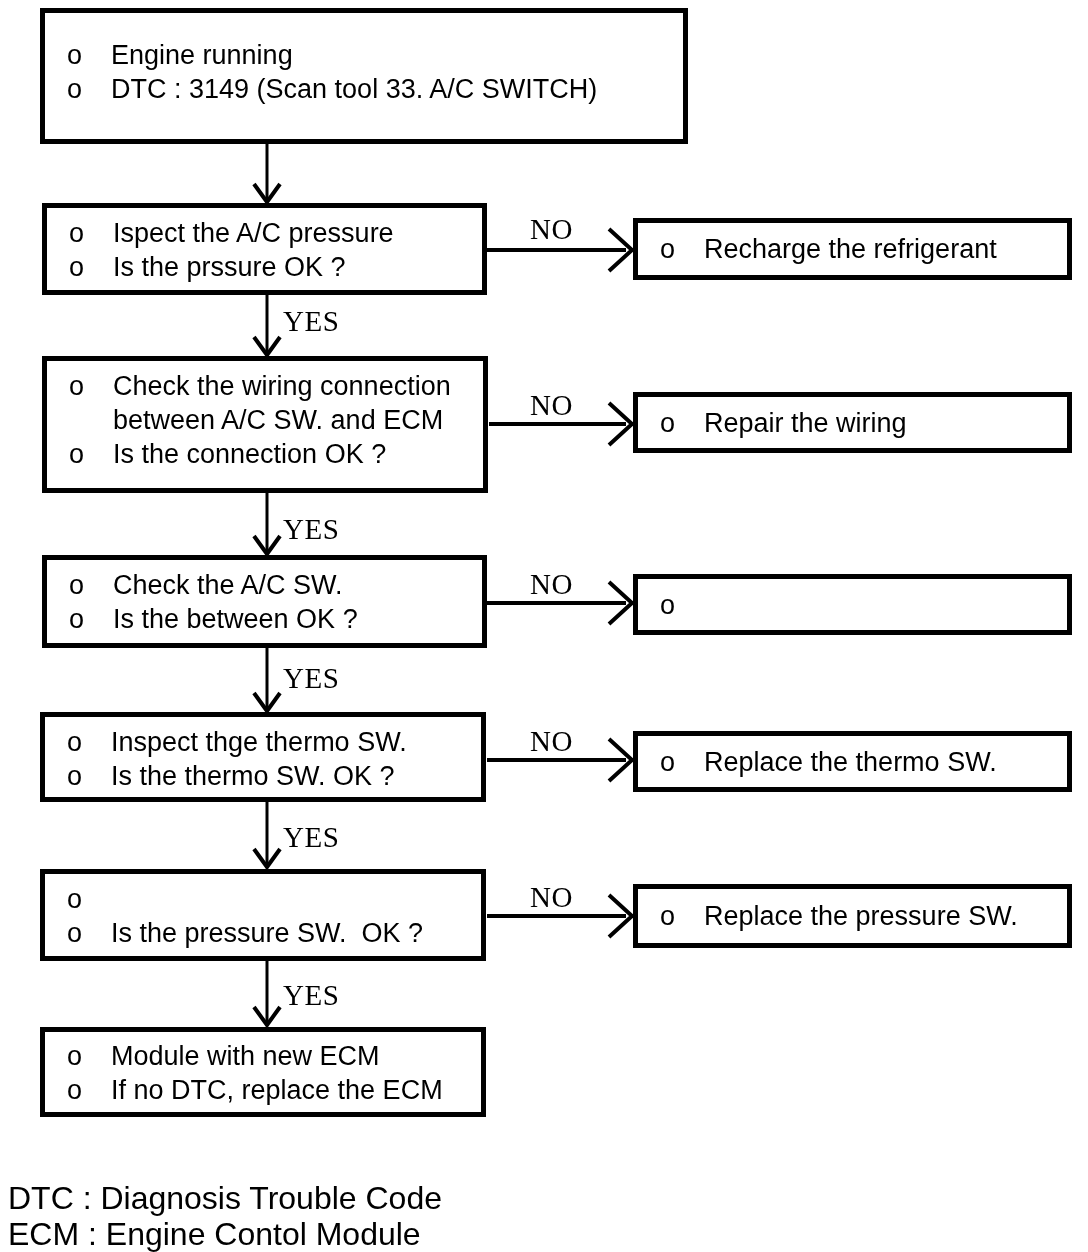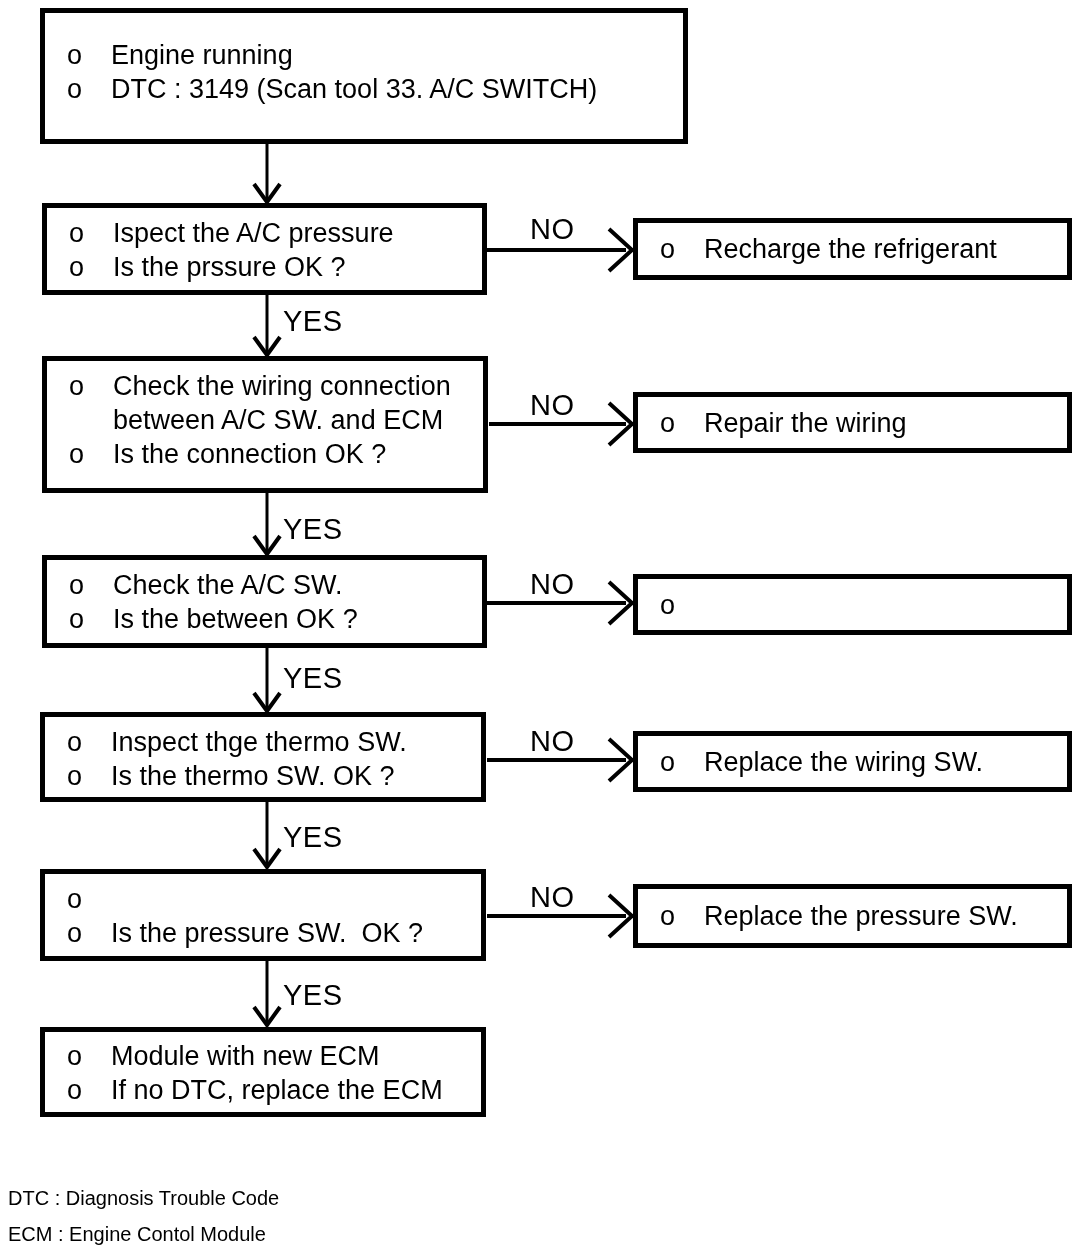--- a/index.html
+++ b/index.html
@@ -14,22 +14,22 @@
   .step{padding:8px 4px 0 22px;}
   .start{padding-top:25px;}
   .final{padding-top:7px;}
   .row{display:flex;align-items:flex-start;font-size:27px;line-height:34px;}
   .bullet{flex:0 0 44px;width:44px;}
   .txt{white-space:pre-wrap;}
   .action{
     display:flex;flex-direction:column;justify-content:center;
     padding:0 4px 0 22px;
   }
-  .lbl{position:absolute;font-size:29px;line-height:30px;letter-spacing:0.5px;}
-  .legend-line{position:absolute;left:8px;font-size:20px;line-height:30px;}
+  .lbl{position:absolute;font-size:29px;line-height:30px;letter-spacing:0.5px;font-family:Liberation Serif, serif;}
+  .legend-line{position:absolute;left:8px;font-size:32px;line-height:30px;}
 </style>
 </head>
 <body>
 
 <div class="canvas">
 
   <svg class="connectors" viewBox="0 0 1088 1252">
     <g stroke="#000" stroke-width="3" fill="none">
       <line x1="267" y1="144" x2="267" y2="200"></line>
       <line x1="267" y1="295" x2="267" y2="352"></line>
@@ -154,21 +154,21 @@
 
   <div class="box action" style="left:633px;top:574px;width:439px;height:61px">
     <div class="row">
       <span class="bullet">o</span>
     </div>
   </div>
 
   <div class="box action" style="left:633px;top:731px;width:439px;height:61px">
     <div class="row">
       <span class="bullet">o</span>
-      <span class="txt">Replace the wiring SW.</span>
+      <span class="txt">Replace the thermo SW.</span>
     </div>
   </div>
 
   <div class="box action" style="left:633px;top:884px;width:439px;height:64px">
     <div class="row">
       <span class="bullet">o</span>
       <span class="txt">Replace the pressure SW.</span>
     </div>
   </div>
 

